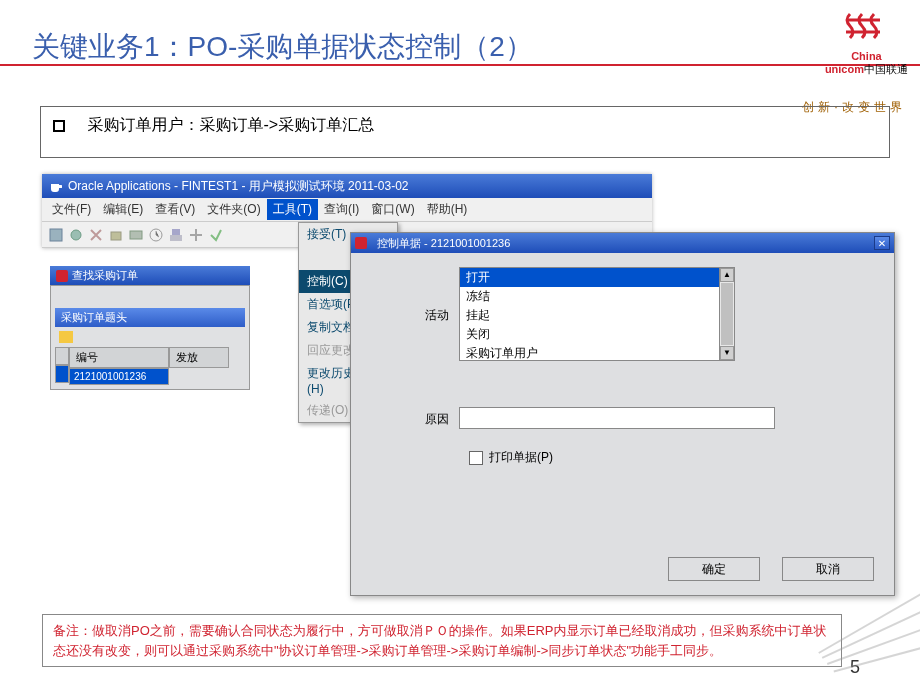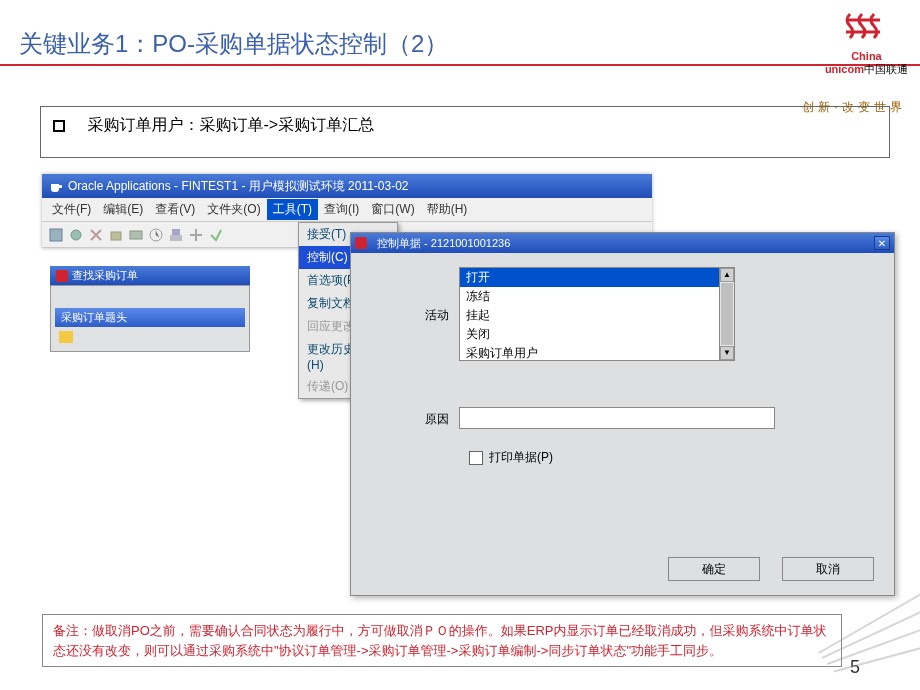--- a/index.html
+++ b/index.html
@@ -1,19 +1,19 @@
 <!DOCTYPE html>
 <html><head>
   <meta charset="utf-8">
   <style>
     * { margin: 0; padding: 0; box-sizing: border-box; font-family: "SimSun", "Microsoft YaHei", sans-serif; }
     body { width: 920px; height: 690px; background: #fff; position: relative; overflow: hidden; }
     
     
-    .slide-title { position: absolute; top: 28px; left: 19px; font-size: 24px; color: #3a5fad; font-weight: normal; }
+    .slide-title { position: absolute; top: 28px; left: 32px; font-size: 28px; color: #3a5fad; font-weight: normal; }
     .title-underline { position: absolute; top: 64px; left: 0; width: 920px; height: 2px; background: #d02330; }
     
     
     .logo-area { position: absolute; top: 6px; right: 12px; text-align: center; }
     .logo-icon { width: 52px; height: 38px; margin: 0 auto 2px; }
     .logo-text { font-size: 11px; color: #000; }
     .logo-red { color: #d02330; font-weight: bold; }
     .slogan { position: absolute; top: 99px; right: 14px; font-size: 12px; letter-spacing: 4px; color: #a16207; }
     
     
@@ -26,21 +26,21 @@
     .app-titlebar .icon-cup { width: 14px; height: 14px; margin-right: 6px; }
     .menubar { background: #f0f0f0; height: 24px; display: flex; align-items: center; font-size: 12px; padding: 0 4px; border-bottom: 1px solid #ccc; }
     .menubar .item { padding: 2px 6px; color: #333; }
     .menubar .item.active { background: #0052cc; color: #fff; }
     .toolbar { background: #f0f0f0; height: 26px; display: flex; align-items: center; gap: 4px; padding: 0 6px; border-bottom: 1px solid #ccc; }
     .toolbar .tb-icon { width: 16px; height: 16px; opacity: 0.7; }
     
     
     .dropdown { position: absolute; top: 222px; left: 298px; width: 100px; background: #e8e8e8; border: 1px solid #999; box-shadow: 2px 2px 4px rgba(0,0,0,0.3); font-size: 12px; }
     .dropdown .ddi { padding: 3px 8px; color: #0c4a6e; }
-    .dropdown .ddi.highlighted { background: #1d4ed8; color: #fff; }
+    .dropdown .ddi.highlighted { background: #0c4a6e; color: #fff; margin-top: 24px; }
     .dropdown .ddi.disabled { color: #999; }
     
     
     .inner-panel { position: absolute; top: 266px; left: 50px; width: 200px; }
     .inner-title { background: linear-gradient(#4a7bd8, #1e4db8); color: #fff; font-size: 11px; padding: 2px 6px; display: flex; align-items: center; }
     .inner-title .oracle-o { width: 12px; height: 12px; background: #d02330; border-radius: 2px; margin-right: 4px; display:inline-block; }
     .panel-body { background: #e0e1e3; border: 1px solid #999; padding: 4px; }
     .sub-title { background: linear-gradient(#5a8ae8, #2e5dc8); color: #fff; font-size: 11px; padding: 2px 6px; display:flex; align-items:center;margin-top:18px; }
     .folder-icon { width: 14px; height: 12px; background: #f5c842; margin: 4px; }
     .mini-grid { display: flex; font-size: 11px; }
@@ -160,20 +160,33 @@
 <div class="inner-panel">
   <div class="inner-title">
     <span class="oracle-o"></span>
     <span>查找采购订单</span>
   </div>
   <div class="panel-body">
     <div class="sub-title">
       <span>采购订单题头</span>
     </div>
     <div class="folder-icon"></div>
+    <div class="mini-grid">
+      <div>
+        <div style="width:14px;height:18px;background:#d2d4d6;border:1px solid #999;"></div>
+        <div style="width:14px;height:18px;background:#0052cc;border:1px solid #999;"></div>
+      </div>
+      <div>
+        <div class="col w1">编号</div>
+        <div class="cell sel">2121001001236</div>
+      </div>
+      <div>
+        <div class="col w2">发放</div>
+      </div>
+    </div>
   </div>
 </div>
 
 <div class="dropdown">
   <div class="ddi">接受(T)</div>
   <div class="ddi highlighted">控制(C)</div>
   <div class="ddi">首选项(P)</div>
   <div class="ddi">复制文档(D)</div>
   <div class="ddi disabled">回应更改(S)</div>
   <div class="ddi">更改历史记录(H)</div>

